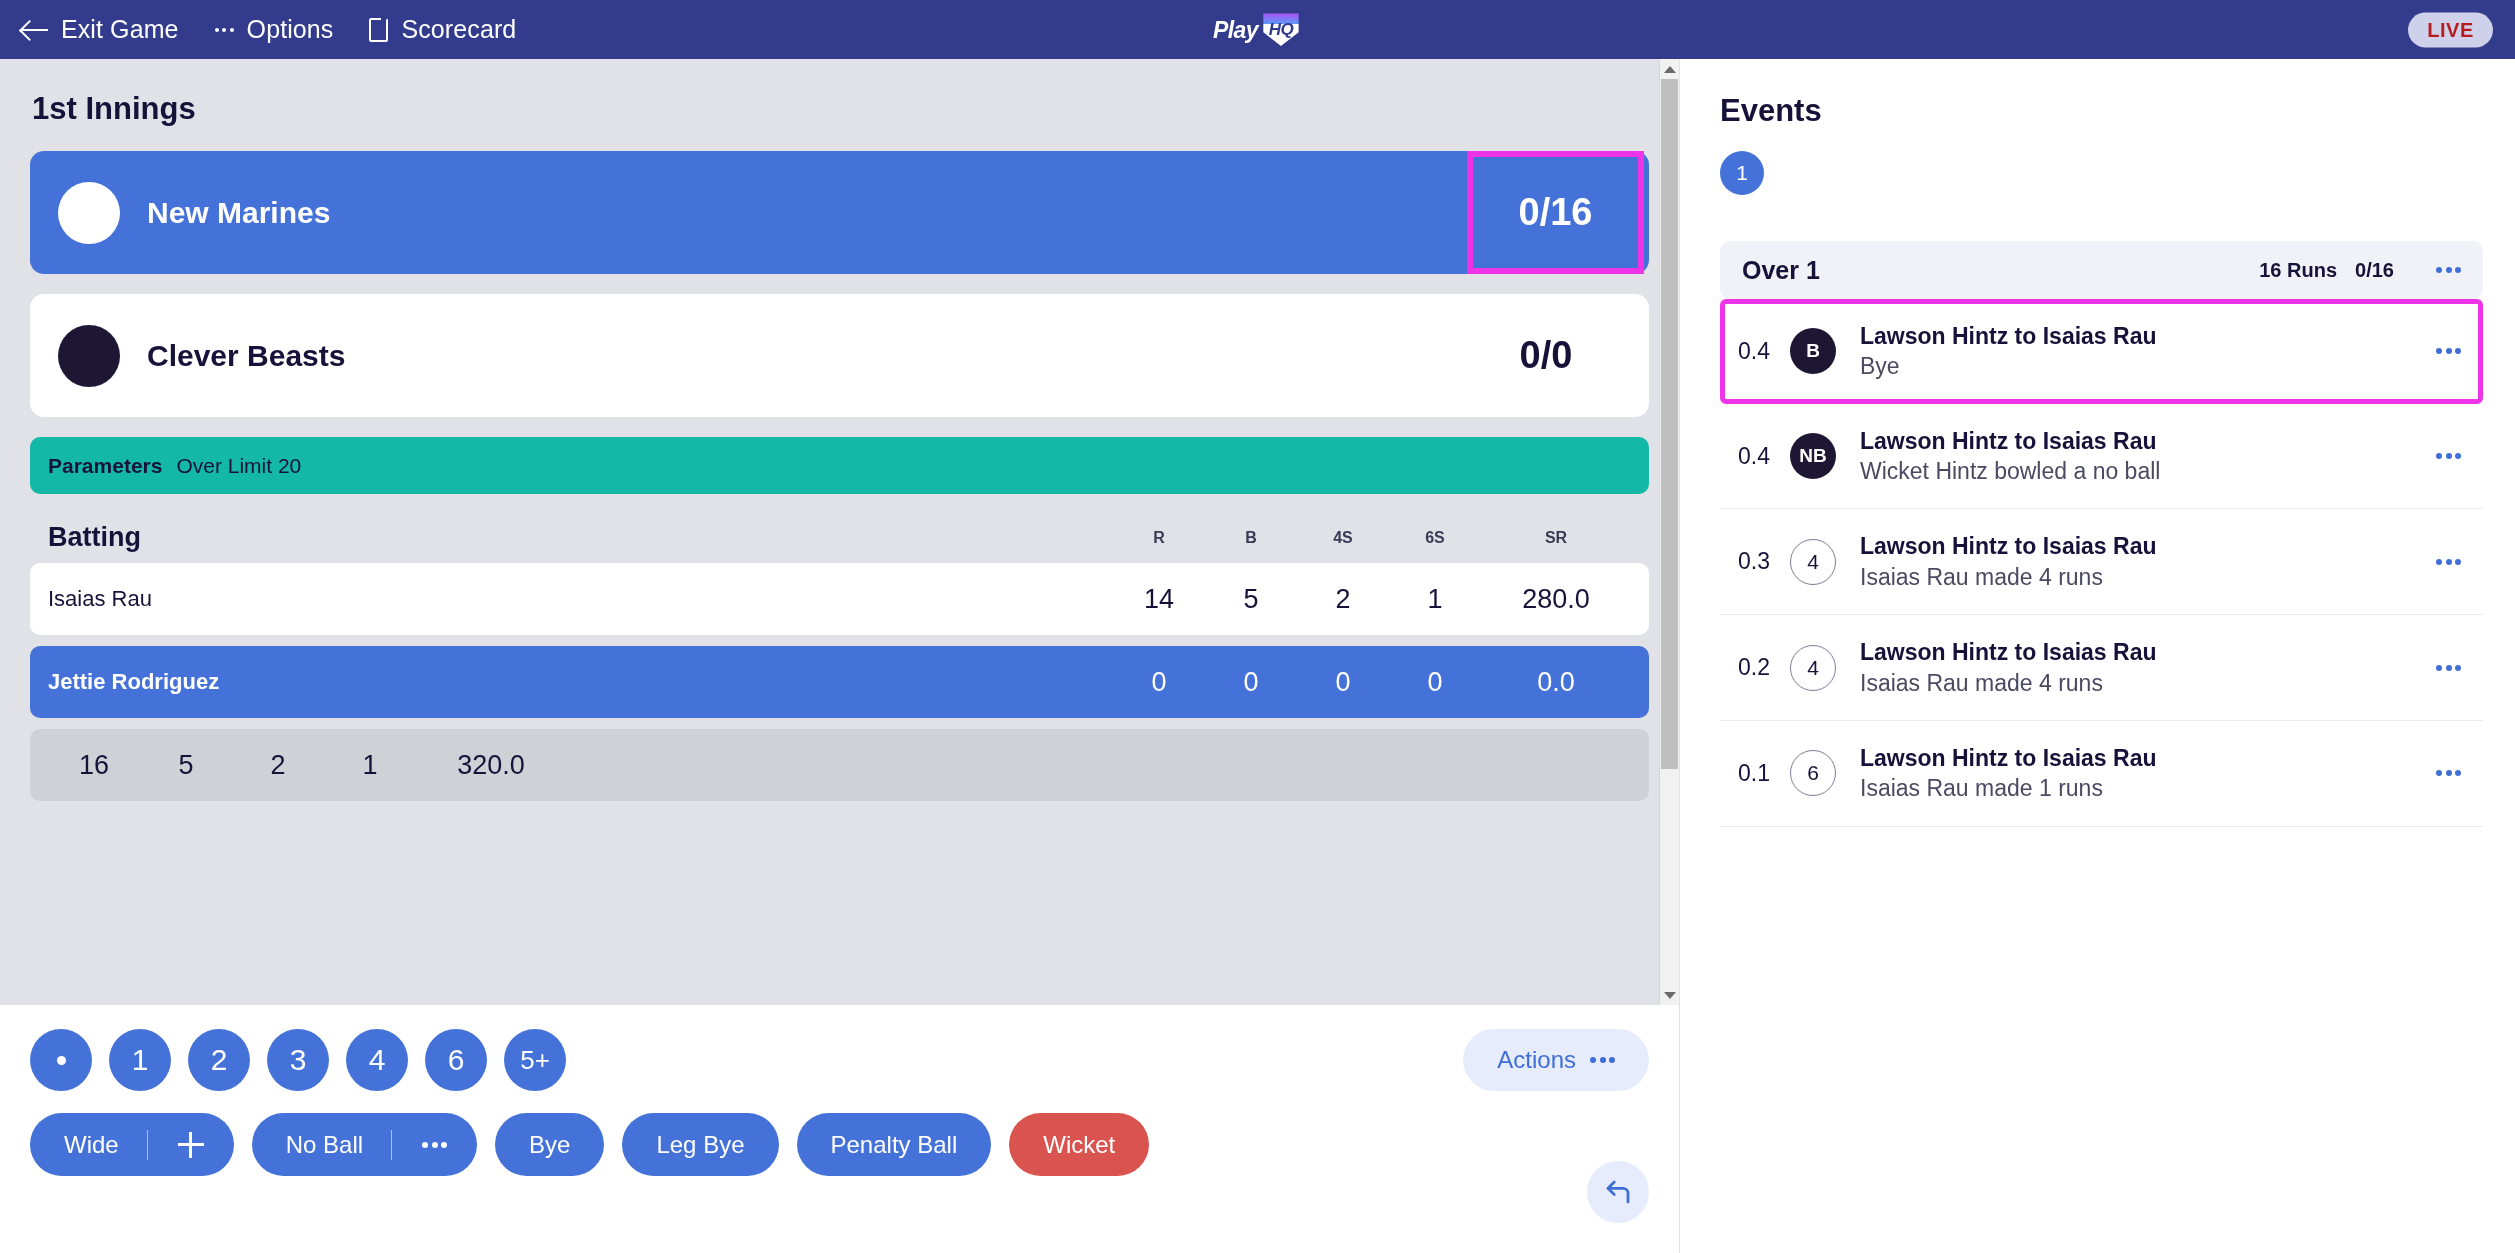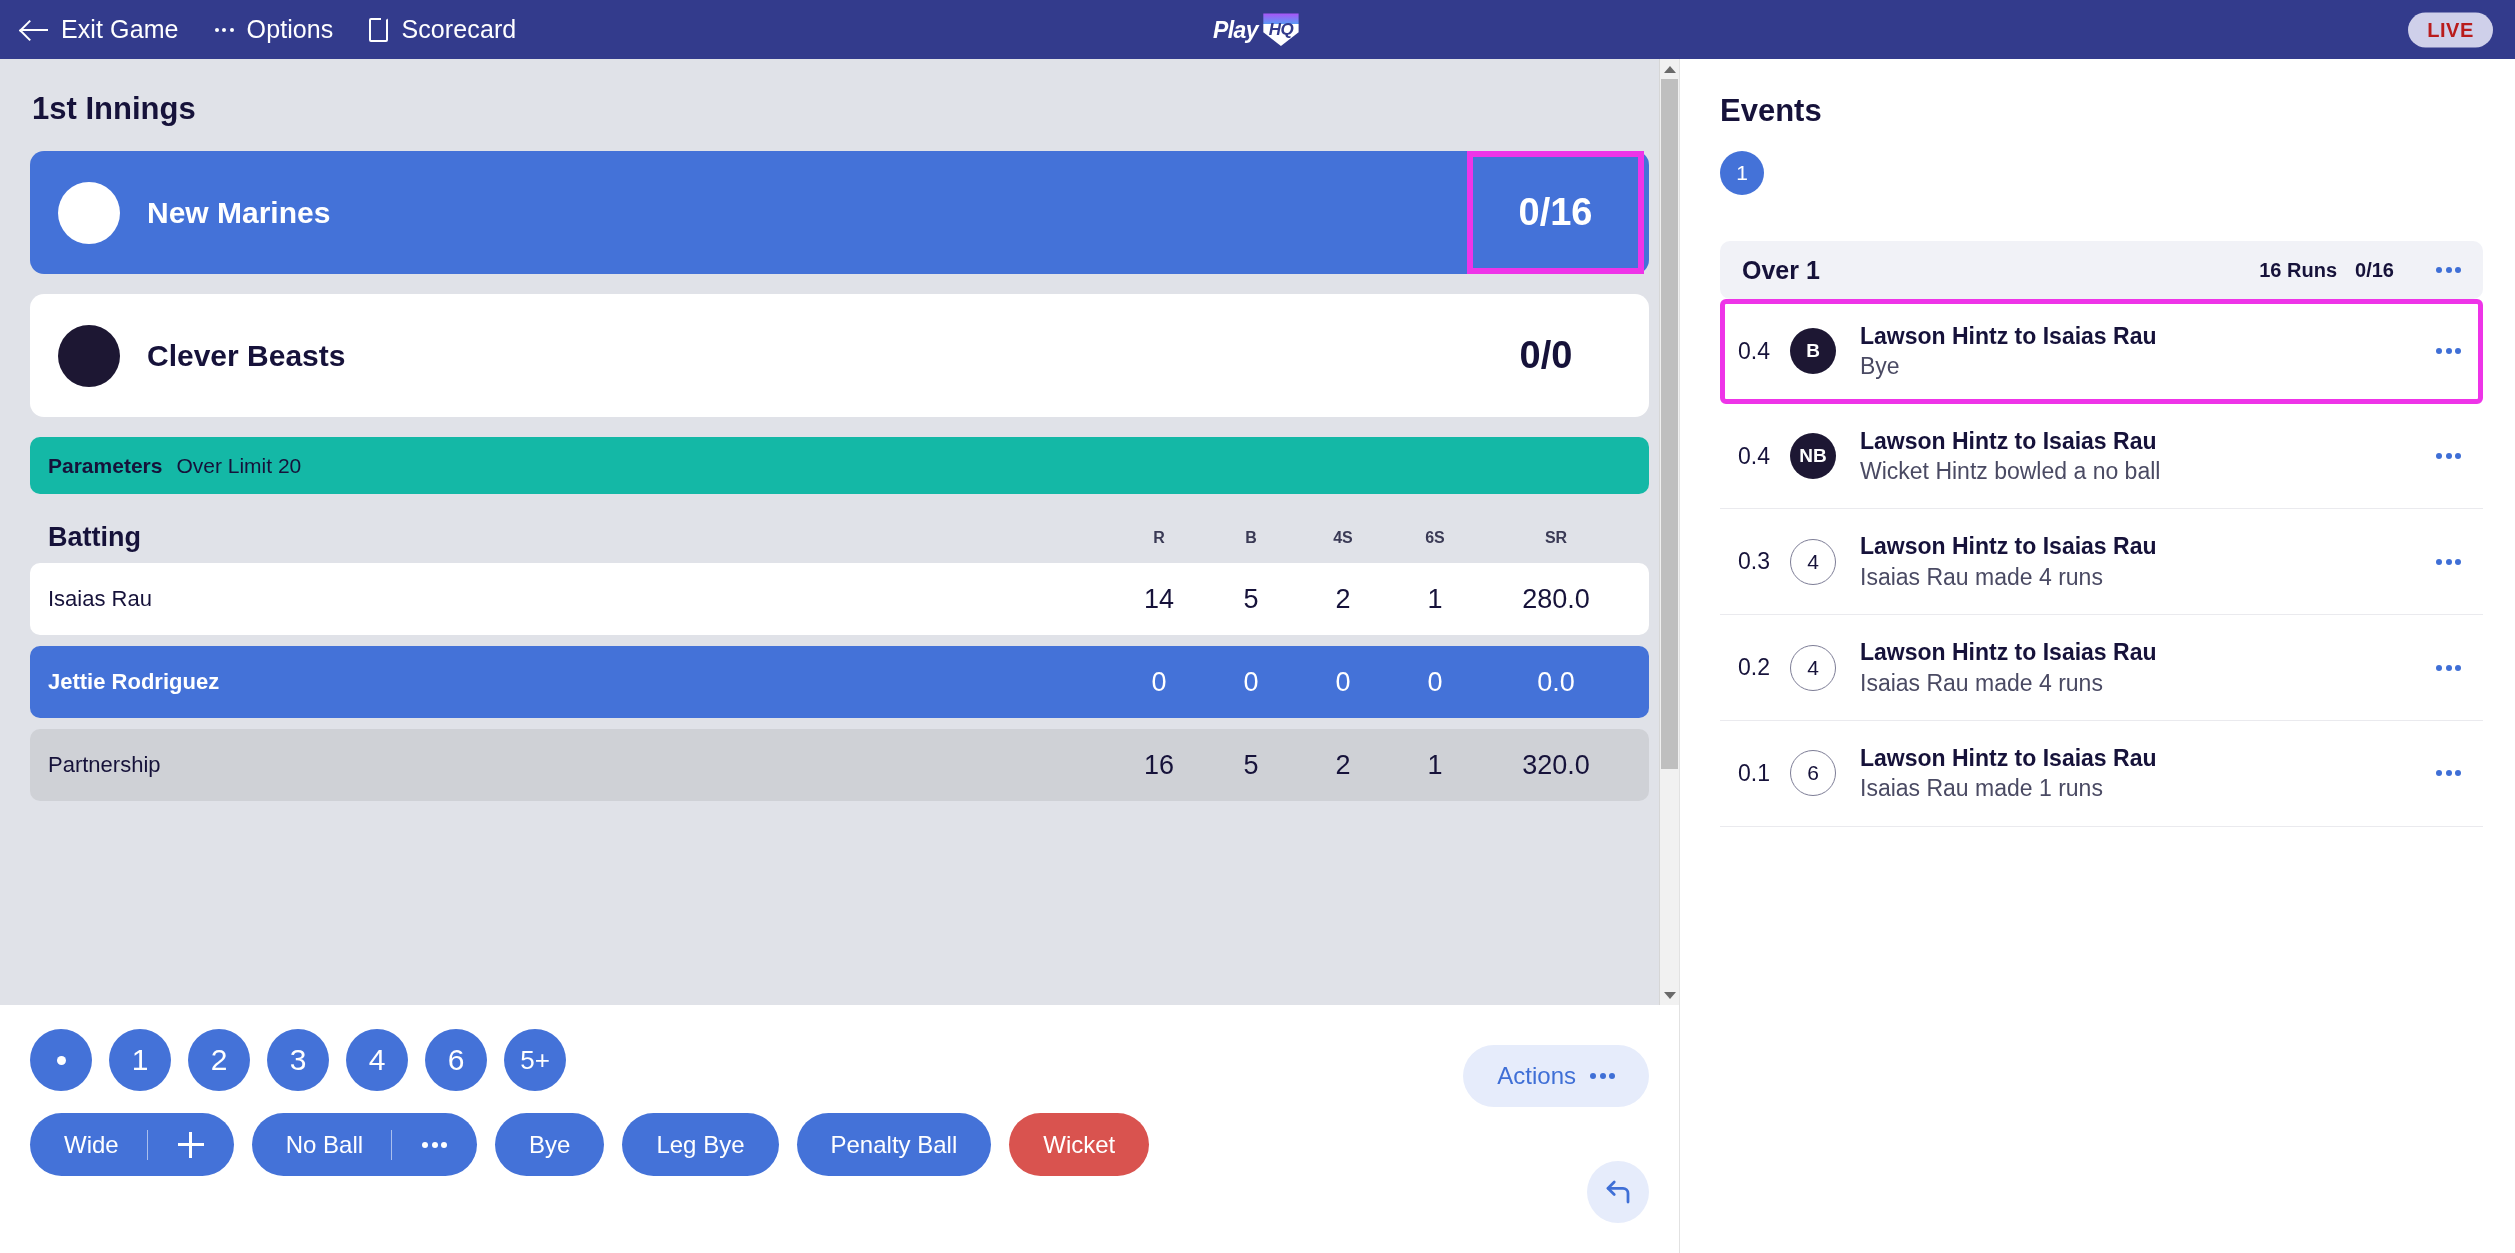--- a/index.html
+++ b/index.html
@@ -174,21 +174,21 @@
     width: 62px; height: 62px; border-radius: 50%; border: none;
     background: #4472d8; color: #fff; font-size: 30px; font-weight: 500;
     cursor: pointer; display: flex; align-items: center; justify-content: center;
     font-family: "Liberation Sans", sans-serif;
   }
   .run-btn.dot { font-size: 0; }
   .run-btn.dot:after { content:""; width: 9px; height: 9px; border-radius: 50%; background: #fff; display:block; }
   .run-btn.plus { font-size: 26px; }
 
   .actions-btn {
-    position: absolute; right: 30px; top: 40px;
+    position: absolute; right: 30px; top: 24px;
     background: #e6ecfb; color: #3f6fd6; border: none;
     border-radius: 32px; height: 62px; padding: 0 34px;
     font-size: 24px; font-weight: 500; cursor: pointer;
     display: flex; align-items: center; gap: 14px;
     font-family: "Liberation Sans", sans-serif;
   }
   .dots-icon.blue i { background: #3f6fd6; width: 6px; height: 6px; }
 
   .extras-row { display: flex; align-items: center; gap: 18px; margin-top: 22px; }
   .pill {
@@ -331,21 +331,20 @@
           <div class="bat-row blue">
             <div class="c-name">Jettie Rodriguez</div>
             <div class="c-val">0</div>
             <div class="c-val">0</div>
             <div class="c-val">0</div>
             <div class="c-val">0</div>
             <div class="c-val sr">0.0</div>
           </div>
 
           <div class="bat-row grey">
-            <div class="c-name">Partnership</div>
             <div class="c-val">16</div>
             <div class="c-val">5</div>
             <div class="c-val">2</div>
             <div class="c-val">1</div>
             <div class="c-val sr">320.0</div>
           </div>
         </div>
 
         <div class="vscroll">
           <div class="arrow-btn up">

